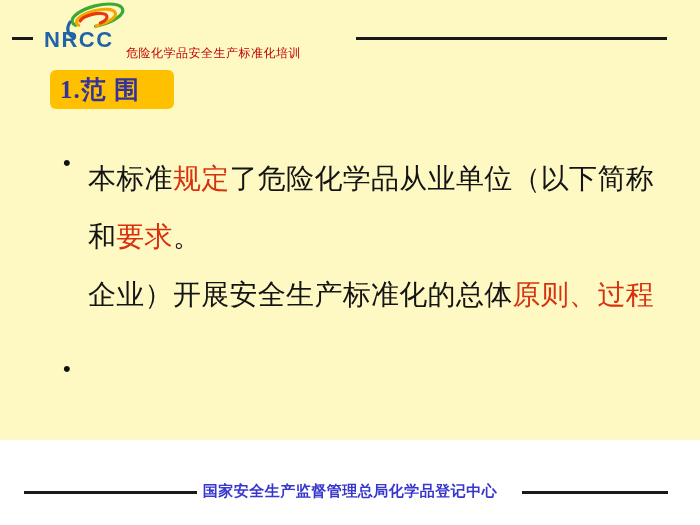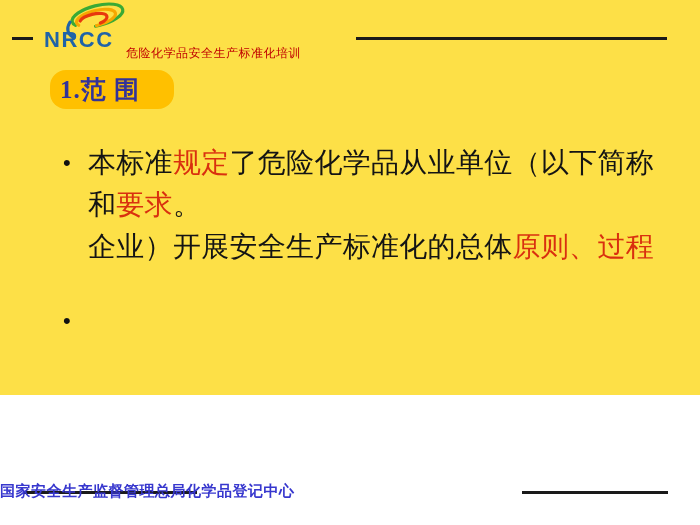--- a/index.html
+++ b/index.html
@@ -1,37 +1,37 @@
 <!DOCTYPE html>
 <html><head>
 <meta charset="utf-8">
 <style>
   html,body{margin:0;padding:0;}
   body{
     width:700px;height:525px;background:#ffffff;
     font-family:"Liberation Sans","DejaVu Sans",sans-serif;
     position:relative;overflow:hidden;
   }
-  .slide{position:absolute;left:0;top:0;width:700px;height:395px;background:#fde047;}
+  .slide{position:absolute;left:0;top:0;width:700px;height:440px;background:#fef9c3;}
 
   
   .top-dash{position:absolute;left:12px;top:37px;width:21px;height:3px;background:var(--rule_black);}
   .logo{position:absolute;left:44px;top:1px;width:86px;height:48px;}
   .header-title{
     position:absolute;left:126px;top:45px;
     font-family:"Liberation Serif","DejaVu Serif",serif;
     font-size:12px;font-weight:normal;color:var(--title_red);
     letter-spacing:0.5px;white-space:nowrap;
   }
   .header-line{position:absolute;left:356px;top:37px;width:311px;height:3px;background:var(--rule_black);}
 
   
   .badge{
     position:absolute;left:50px;top:70px;width:124px;height:39px;
-    background:var(--badge_bg);border-radius:16px;
+    background:var(--badge_bg);border-radius:6px;
     display:flex;align-items:center;box-sizing:border-box;padding-left:10px;
   }
   .badge-label{
     font-family:"Liberation Serif","DejaVu Serif",serif;
     font-size:25px;font-weight:bold;color:var(--badge_text);
     letter-spacing:1px;white-space:nowrap;
   }
 
   
   .bullets{position:absolute;left:60px;top:142px;width:610px;}
@@ -39,28 +39,28 @@
   .bullet + .bullet{margin-top:32px;}
   .bullet-marker{
     flex:none;width:28px;padding-left:3px;box-sizing:border-box;
     font-size:22px;line-height:42px;color:#111111;
   }
   .bullet-text{
     font-family:"Liberation Serif","DejaVu Serif",serif;
     font-size:28px;line-height:42px;color:#141414;
     letter-spacing:0.3px;
   }
-  .bullet-text .line{white-space:nowrap;}
+  .bullet-text .line{white-space:nowrap;margin-top:16px;}
   .bullet-text .red{color:var(--accent_red);}
 
   
   .footer-line-left{position:absolute;left:24px;top:491px;width:173px;height:3px;background:var(--rule_black);}
   .footer-line-right{position:absolute;left:522px;top:491px;width:146px;height:3px;background:var(--rule_black);}
   .footer-text{
-    position:absolute;left:0;top:482px;width:700px;
+    position:absolute;left:0;top:482px;width:700px;text-align:center;
     font-size:15px;font-weight:bold;color:var(--footer_blue);
     letter-spacing:0.5px;white-space:nowrap;
   }
 </style>
 </head>
 <body style="--rule_black: #1a1a1a; --title_red: #C00000; --accent_red: #D9300F; --badge_bg: #FFC000; --badge_text: #333399; --footer_blue: #3737CE; --logo_blue: #2063A8; --arc_green: #3AAA35; --arc_yellow: #F6A800; --arc_red: #E8380D;">
 
 <div class="slide">
 
   <div class="top-dash"></div>

